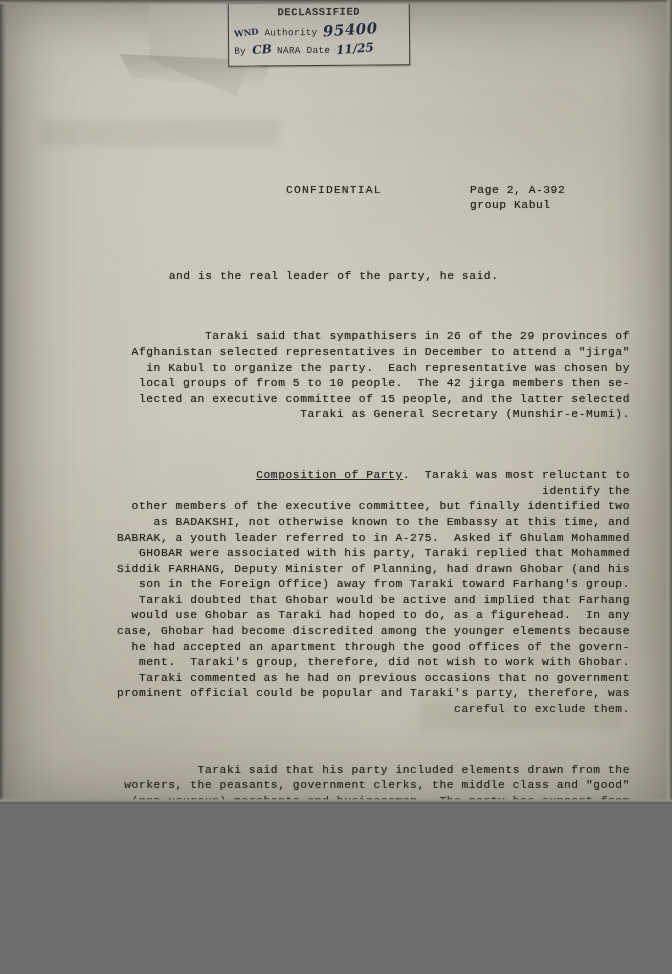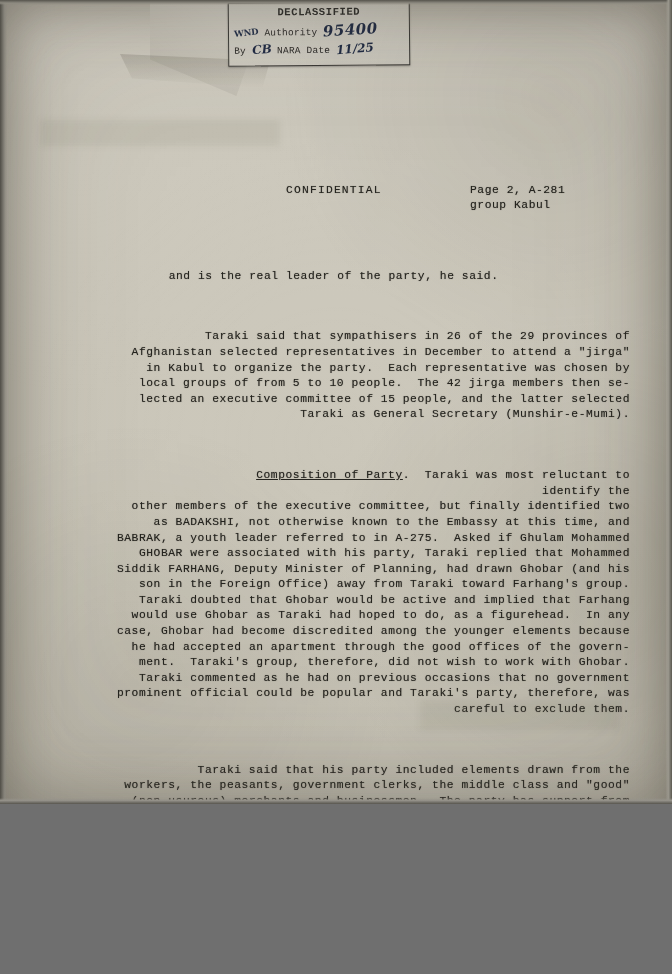--- a/index.html
+++ b/index.html
@@ -238,21 +238,21 @@
       <span class="stamp-label">By</span>
       <span class="hand-sm">CB</span>
       <span class="stamp-label">NARA Date</span>
       <span class="hand-sm">11/25</span>
     </div>
   </div>
 
   <div class="doc">
     <div class="hdr">
       <span class="conf">CONFIDENTIAL</span>
-      <span class="pg">Page 2, A-281</span>
+      <span class="pg">Page 2, A-392</span>
       <span class="pg2">group Kabul</span>
     </div>
 
     <div class="body">
       <p class="para">
         <span>and is the real leader of the party, he said.</span>
       </p>
       <p class="para indent">
         <span>Taraki said that sympathisers in 26 of the 29 provinces of
 Afghanistan selected representatives in December to attend a "jirga"

